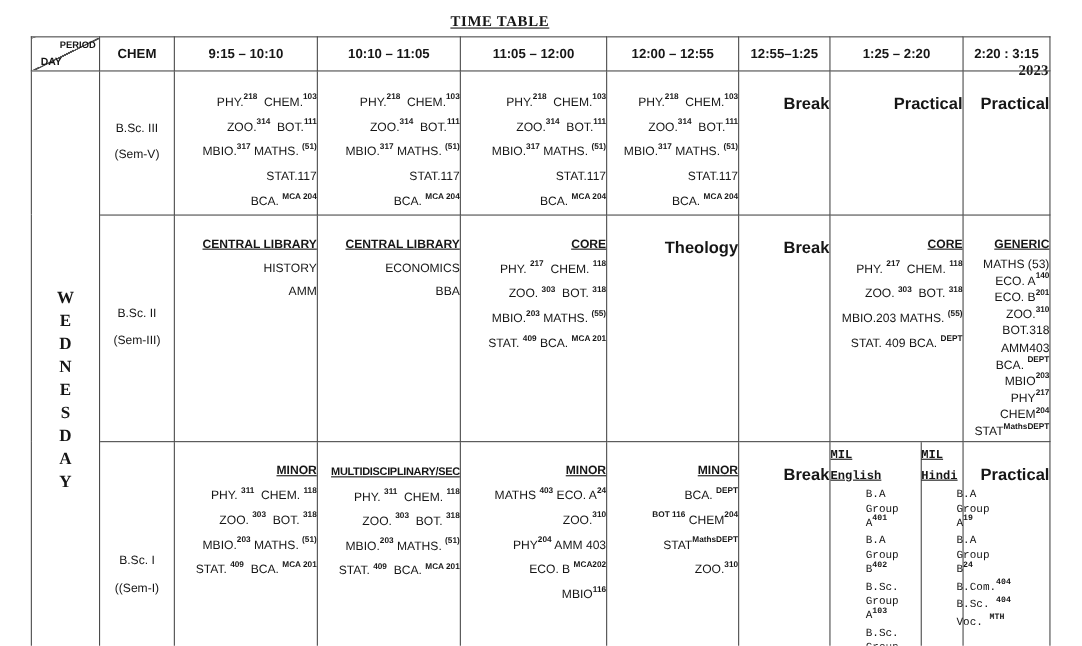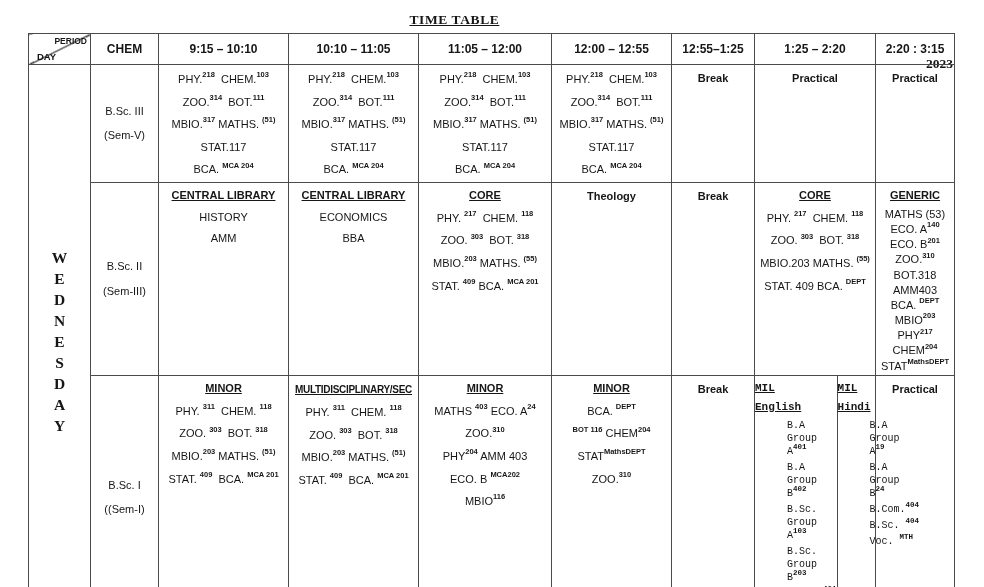--- a/index.html
+++ b/index.html
@@ -28,28 +28,28 @@
 
   td.day-cell { vertical-align:middle; }
   .day-wrap { display:flex; flex-direction:column; align-items:center; justify-content:center; }
   .day-letter { font-family:"Liberation Serif", serif; font-weight:bold;
                 font-size:15.5px; line-height:21px; }
 
   td.class-cell { vertical-align:middle; text-align:center; }
   .cls1 { font-size:11px; line-height:1.2; }
   .cls2 { font-size:11px; line-height:1.2; font-weight:normal; margin-top:11px; }
 
-  td.cell { padding-top:3px; text-align:center; }
+  td.cell { padding-top:17px; text-align:right; }
   .ln { white-space:pre-wrap; }
   .ln.head { font-weight:bold; text-decoration:underline; font-size:11px;
              line-height:1.45; margin:2px 0 3px; }
   .ln.head.longhead { font-size:10px; letter-spacing:-.3px; line-height:1.7; }
   .ln.sub   { font-size:11px; line-height:2.05; }
   .ln.plain { font-size:11px; line-height:1.9; }
-  .ln.bold  { font-size:11px; font-weight:bold; line-height:1.5; margin-top:2px; }
+  .ln.bold  { font-size:15px; font-weight:bold; line-height:1.5; margin-top:2px; }
   .ln.item  { font-size:10px; line-height:1.3; margin-bottom:3px;margin-left:32px; }
   .dense .ln.sub, .dense .ln.plain, .ln.sub.dense, .ln.plain.dense { line-height:1.38; }
   sup { font-size:7.5px; font-weight:bold; vertical-align:super; position:relative; top:-1px; line-height:0; }
 
   td.splitcell { padding:0; }
   .splitwrap { display:flex; width:100%; min-height:186px; }
   .subcol { flex:1 1 0; padding-top:3px; text-align:left;font-family:Liberation Mono, monospace; }
   .subcol.first { border-right:1px solid #4b4b4b; }
 </style>
 </head>

